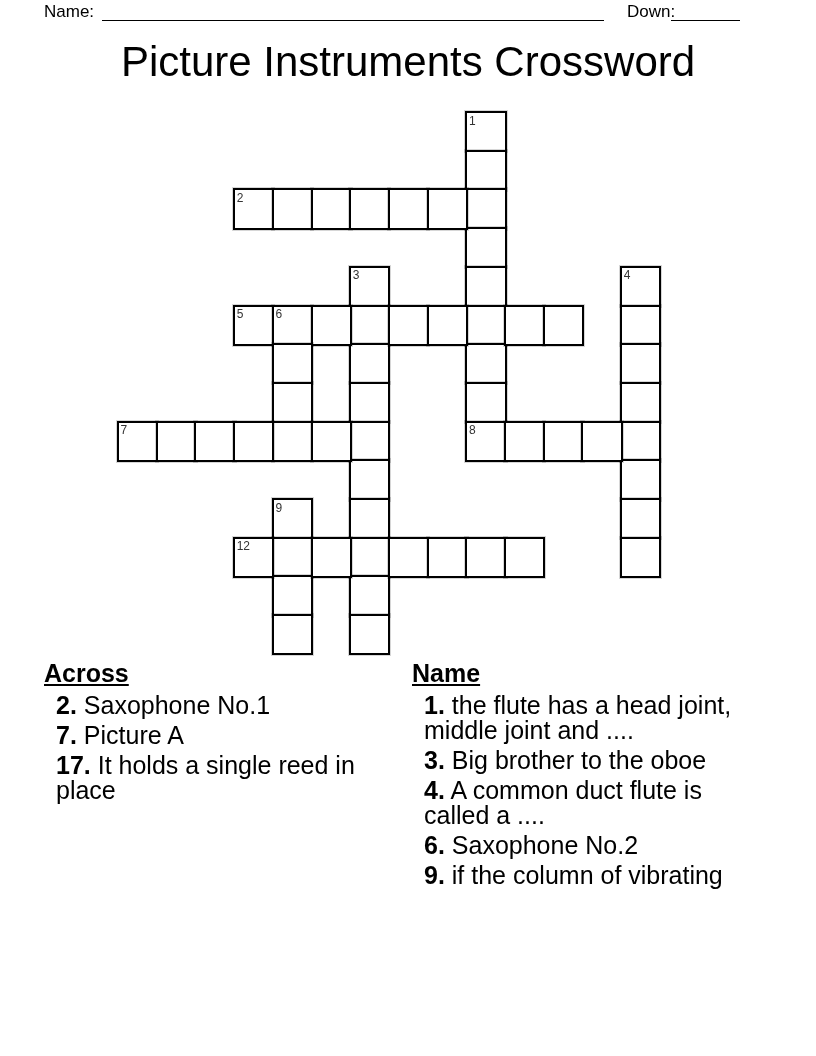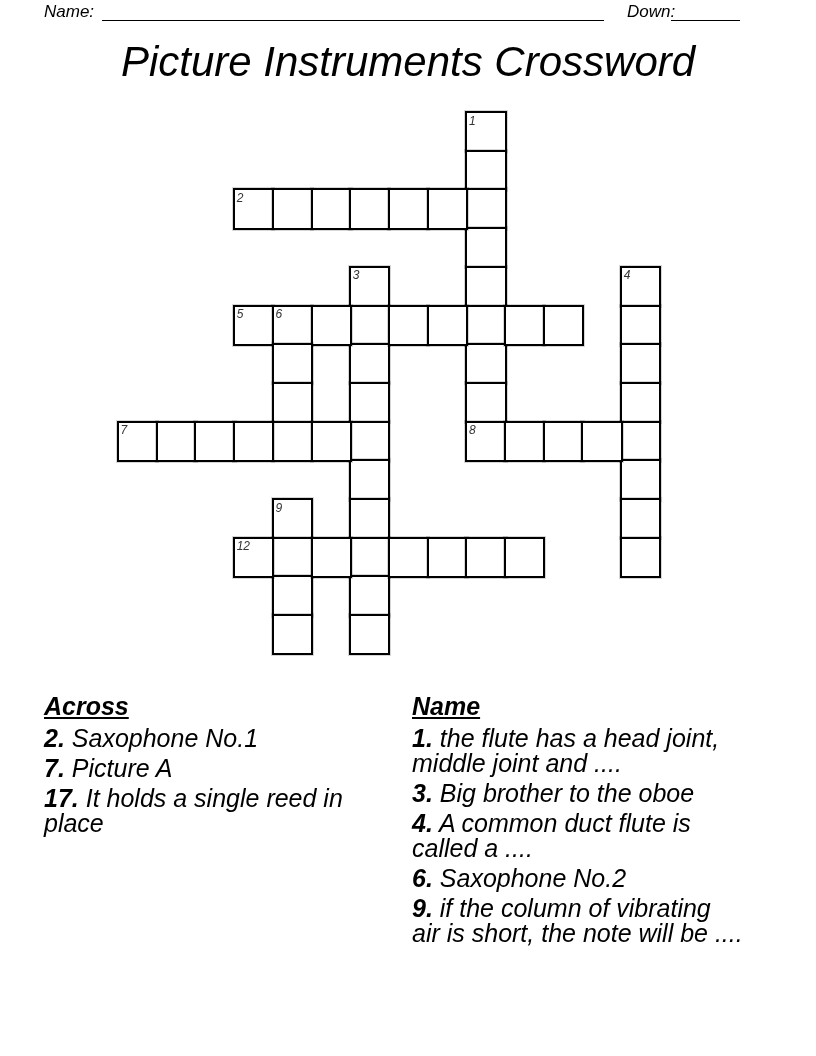--- a/index.html
+++ b/index.html
@@ -1,44 +1,44 @@
 <!DOCTYPE html>
 <html><head>
 <meta charset="utf-8">
 <style>
   html,body { margin:0; padding:0; background:#fff; }
   .page {
     position:relative; width:816px; height:1056px; background:#ffffff;
-    font-family:"Liberation Sans", sans-serif; color:#000; overflow:hidden;font-style:italic;
+    font-family:"Liberation Sans", sans-serif; color:#000; overflow:hidden;
   }
   
   .hdr-label { position:absolute; top:2px; font-size:17px; line-height:20px; color:#000; }
   .hdr-line  { position:absolute; top:3px; height:16.5px; border-bottom:1.6px solid #000; }
   
   .title {
     position:absolute; top:38px; left:0; width:100%;
     text-align:center; font-size:42px; line-height:1.15; font-weight:normal;
   }
   
   .grid { position:absolute; left:0; top:0; }
   .cell {
     position:absolute; box-sizing:border-box; background:#fff;
     border:2.6px solid #000; box-shadow:0 0 0 1px rgba(0,0,0,0.16);
   }
   .cellnum {
     position:absolute; font-size:12px; line-height:12px; color:#333;
     font-weight:normal; pointer-events:none;
   }
   
-  .clue-col { position:absolute; top:694px; }
+  .clue-col { position:absolute; top:661px; }
   .clue-heading {
     font-size:25px; line-height:25px; font-weight:bold;
     text-decoration:underline; margin:0 0 7px 0;
   }
-  .clue-item { font-size:25px; line-height:25px; margin:0 0 5px 0; }
+  .clue-item { font-size:25px; line-height:25px; margin:0 0 5px 12px; }
   .clue-line { white-space:nowrap; }
   .clue-item b { font-weight:bold; }
 </style>
 </head>
 <body>
 
 <div class="page">
 
   <div>
     <span class="hdr-label" style="left:44px;">Name:</span>
@@ -151,18 +151,17 @@
         </div>
         <div class="clue-item">
           <div class="clue-line"><b>4.</b> A common duct flute is</div>
           <div class="clue-line">called a ....</div>
         </div>
         <div class="clue-item">
           <div class="clue-line"><b>6.</b> Saxophone No.2</div>
         </div>
         <div class="clue-item">
           <div class="clue-line"><b>9.</b> if the column of vibrating</div>
-          <div class="clue-line">air is short, the note will be ....</div>
         </div>
       </div>
   </div>
 
 </div>
 
 </body></html>

